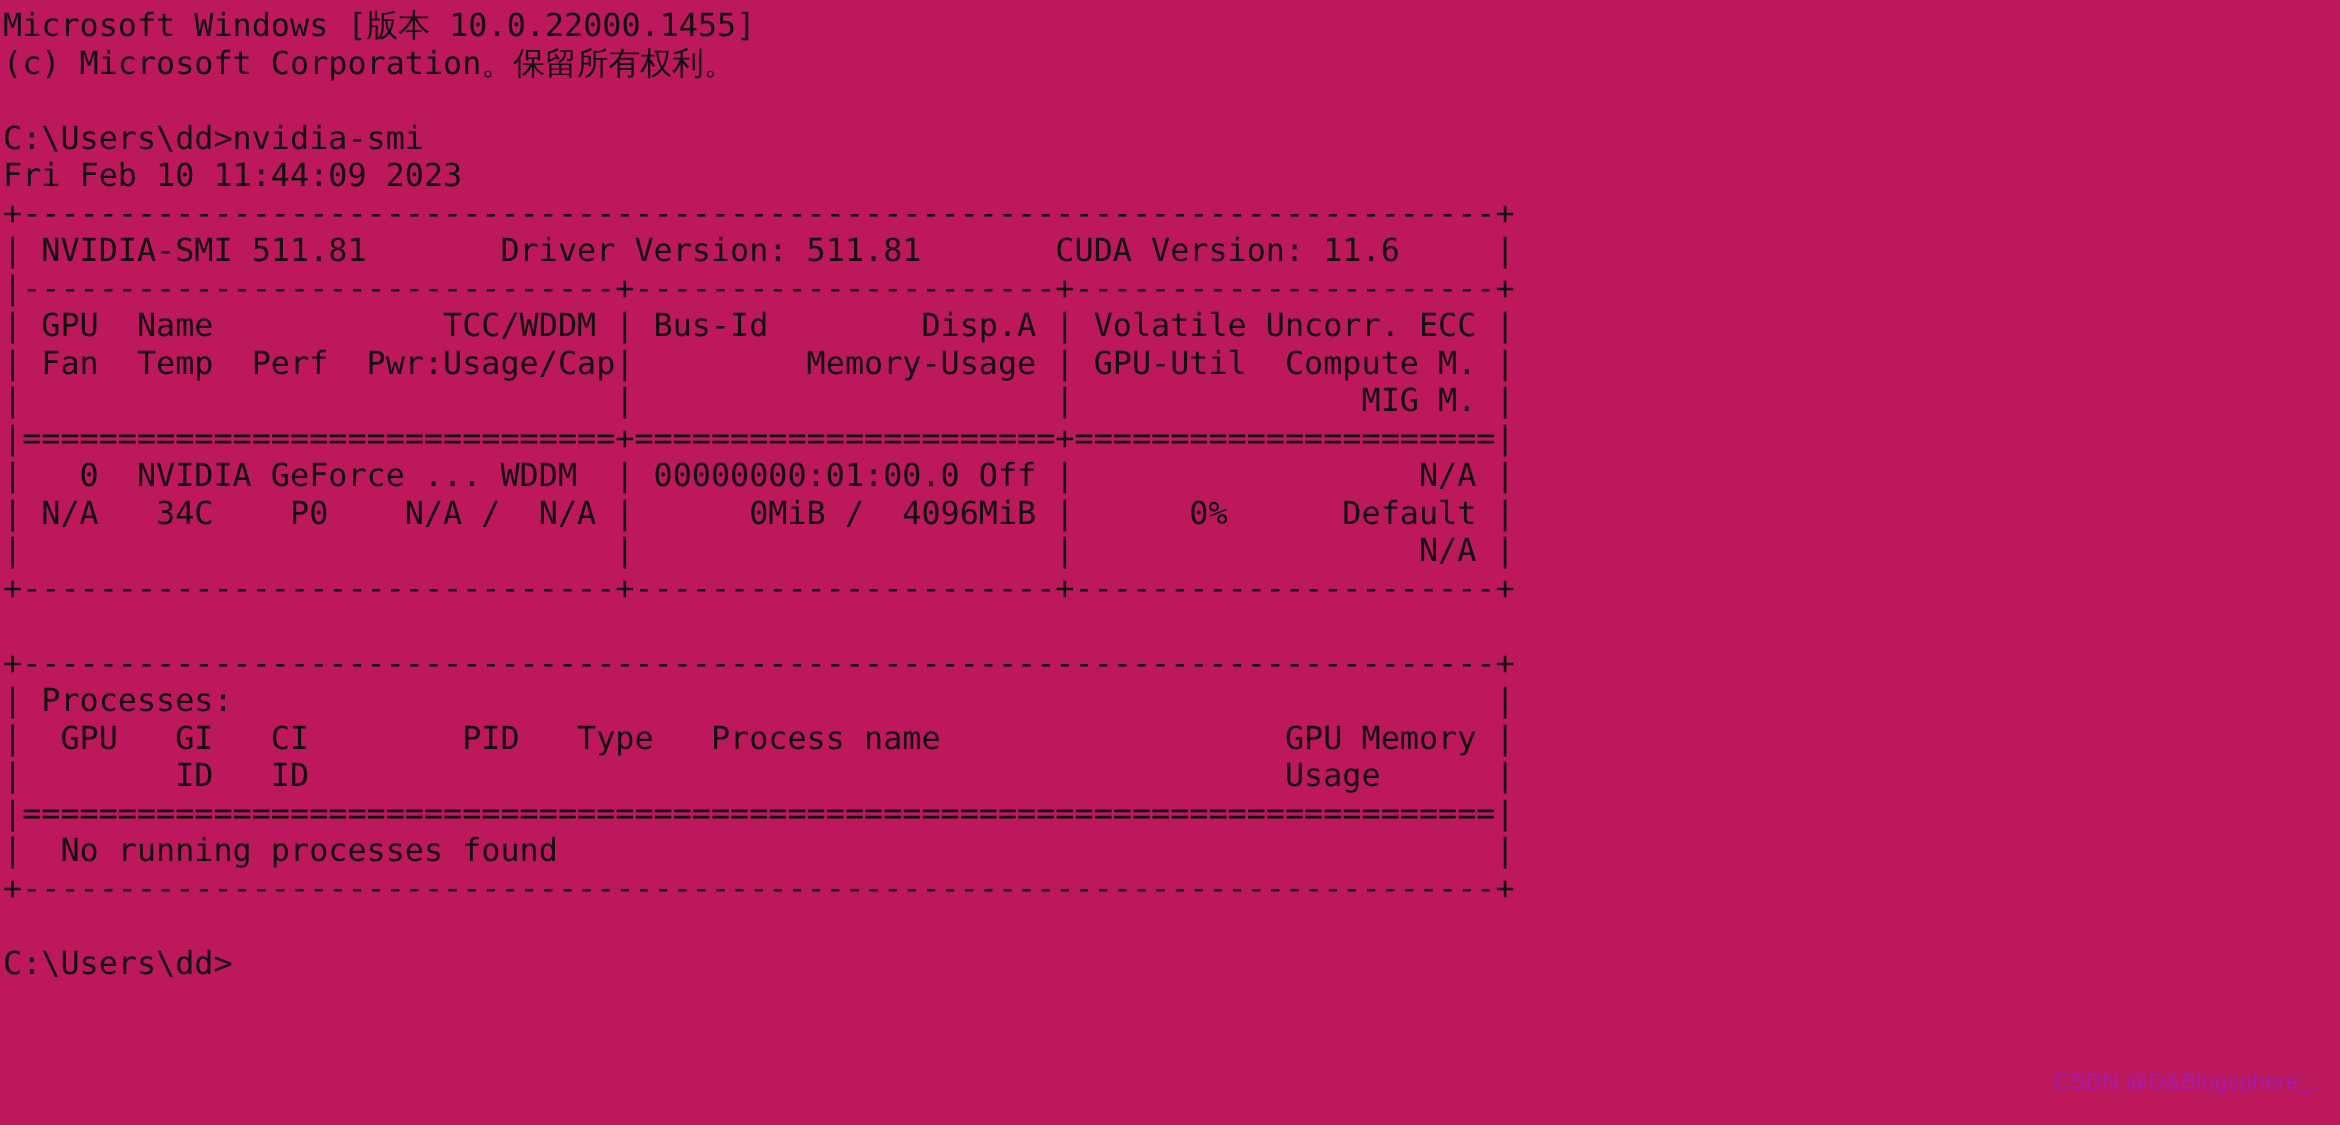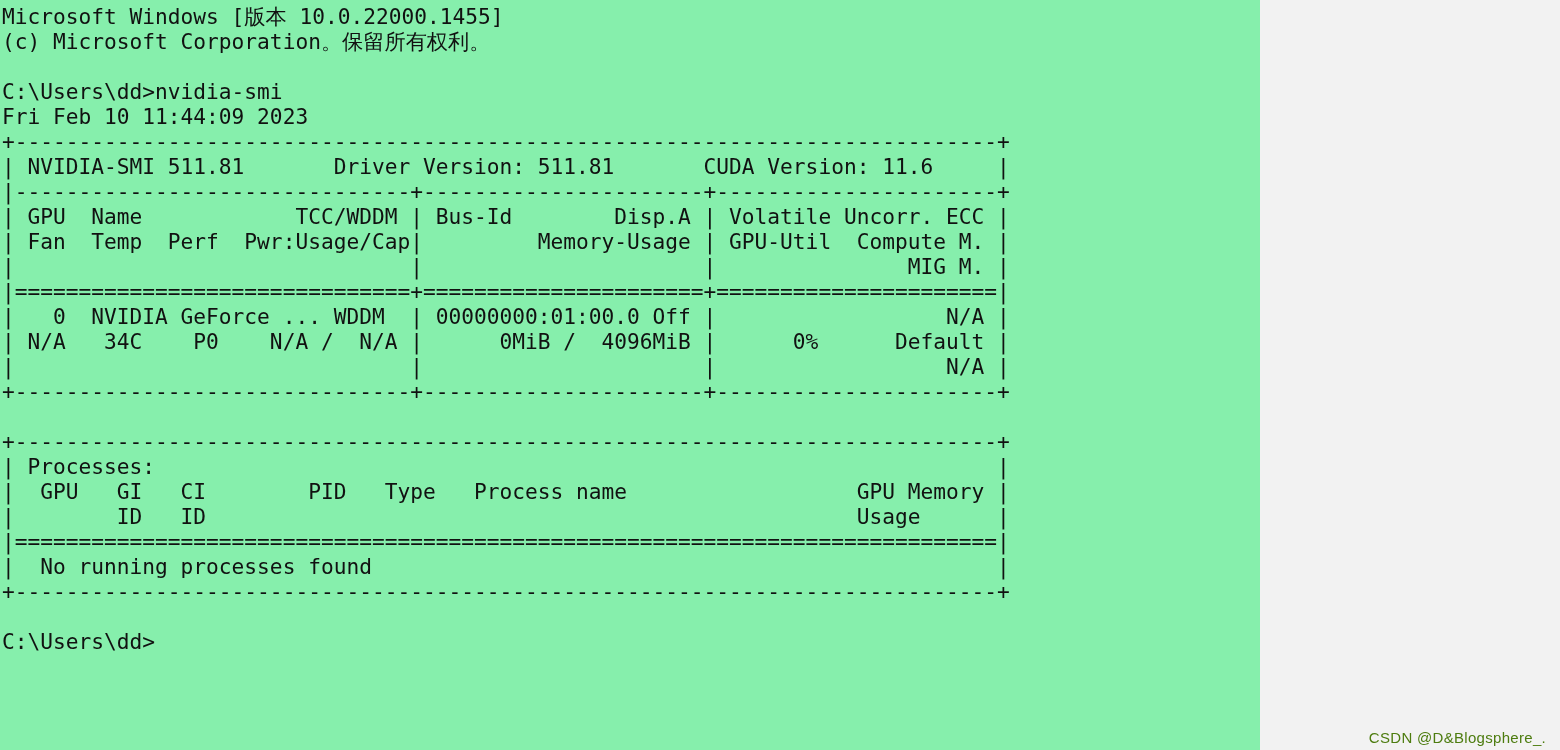--- a/index.html
+++ b/index.html
@@ -12,23 +12,23 @@
     height: 750px;
     background: #f2f2f2;
     font-family: "DejaVu Sans Mono", "Liberation Mono", monospace;
     overflow: hidden;
     position: relative;
   }
   #terminal {
     position: absolute;
     left: 0;
     top: 0;
-    width: 1260px;
+    width: 1560px;
     height: 750px;
-    background: #86efac;
+    background: #be185d;
     color: #111111;
     font-family: "DejaVu Sans Mono", "Liberation Mono", monospace;
     font-size: 21.2px;
     line-height: 25px;
     letter-spacing: 0px;
     padding: 4px 0 0 2px;
     box-sizing: border-box;
     white-space: pre;
     -webkit-font-smoothing: none;
   }
@@ -37,24 +37,24 @@
     height: 25px;
     white-space: pre;
     font-family: "DejaVu Sans Mono", "Liberation Mono", monospace;
   }
   .term-line.blank {
     height: 25px;
   }
   #watermark {
     position: absolute;
     right: 14px;
-    bottom: 4px;
+    bottom: 20px;
     font-family: "Liberation Sans", sans-serif;
     font-size: 15px;
-    color: #4d7c0f;
+    color: #a21caf;
     letter-spacing: 0.3px;
     white-space: pre;
   }
 </style>
 </head>
 <body>
 
 <div id="terminal"><div class="term-line">Microsoft Windows [版本 10.0.22000.1455]</div><div class="term-line">(c) Microsoft Corporation。保留所有权利。</div><div class="term-line blank">&nbsp;</div><div class="term-line">C:\Users\dd&gt;nvidia-smi</div><div class="term-line">Fri Feb 10 11:44:09 2023</div><div class="term-line">+-----------------------------------------------------------------------------+</div><div class="term-line">| NVIDIA-SMI 511.81       Driver Version: 511.81       CUDA Version: 11.6     |</div><div class="term-line">|-------------------------------+----------------------+----------------------+</div><div class="term-line">| GPU  Name            TCC/WDDM | Bus-Id        Disp.A | Volatile Uncorr. ECC |</div><div class="term-line">| Fan  Temp  Perf  Pwr:Usage/Cap|         Memory-Usage | GPU-Util  Compute M. |</div><div class="term-line">|                               |                      |               MIG M. |</div><div class="term-line">|===============================+======================+======================|</div><div class="term-line">|   0  NVIDIA GeForce ... WDDM  | 00000000:01:00.0 Off |                  N/A |</div><div class="term-line">| N/A   34C    P0    N/A /  N/A |      0MiB /  4096MiB |      0%      Default |</div><div class="term-line">|                               |                      |                  N/A |</div><div class="term-line">+-------------------------------+----------------------+----------------------+</div><div class="term-line blank">&nbsp;</div><div class="term-line">+-----------------------------------------------------------------------------+</div><div class="term-line">| Processes:                                                                  |</div><div class="term-line">|  GPU   GI   CI        PID   Type   Process name                  GPU Memory |</div><div class="term-line">|        ID   ID                                                   Usage      |</div><div class="term-line">|=============================================================================|</div><div class="term-line">|  No running processes found                                                 |</div><div class="term-line">+-----------------------------------------------------------------------------+</div><div class="term-line blank">&nbsp;</div><div class="term-line">C:\Users\dd&gt;</div></div>
 
 <div id="watermark">CSDN @D&amp;Blogsphere_.</div>

